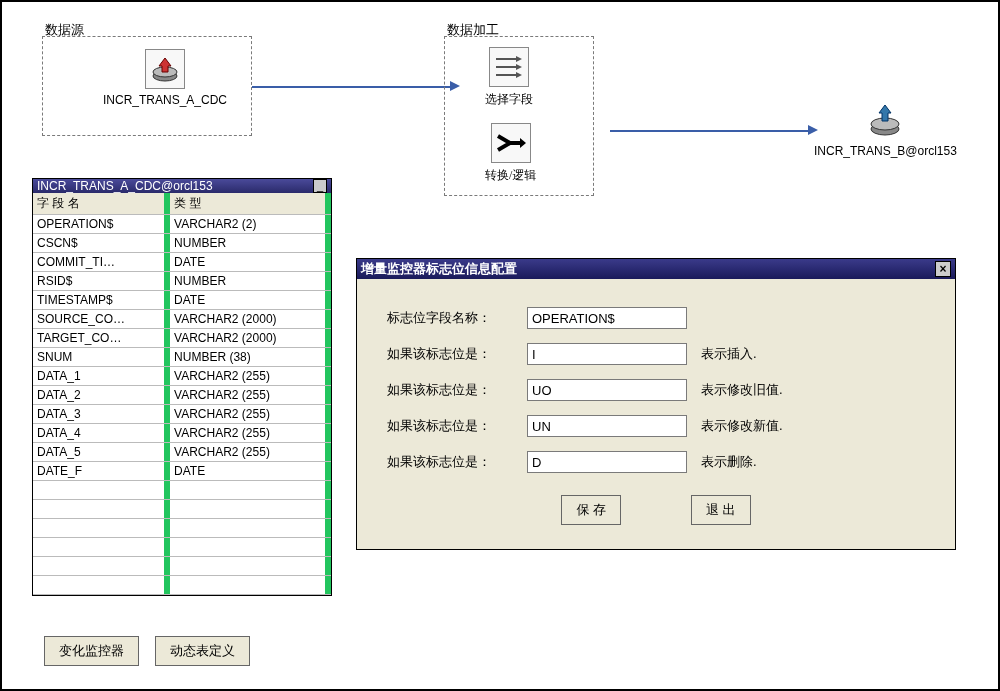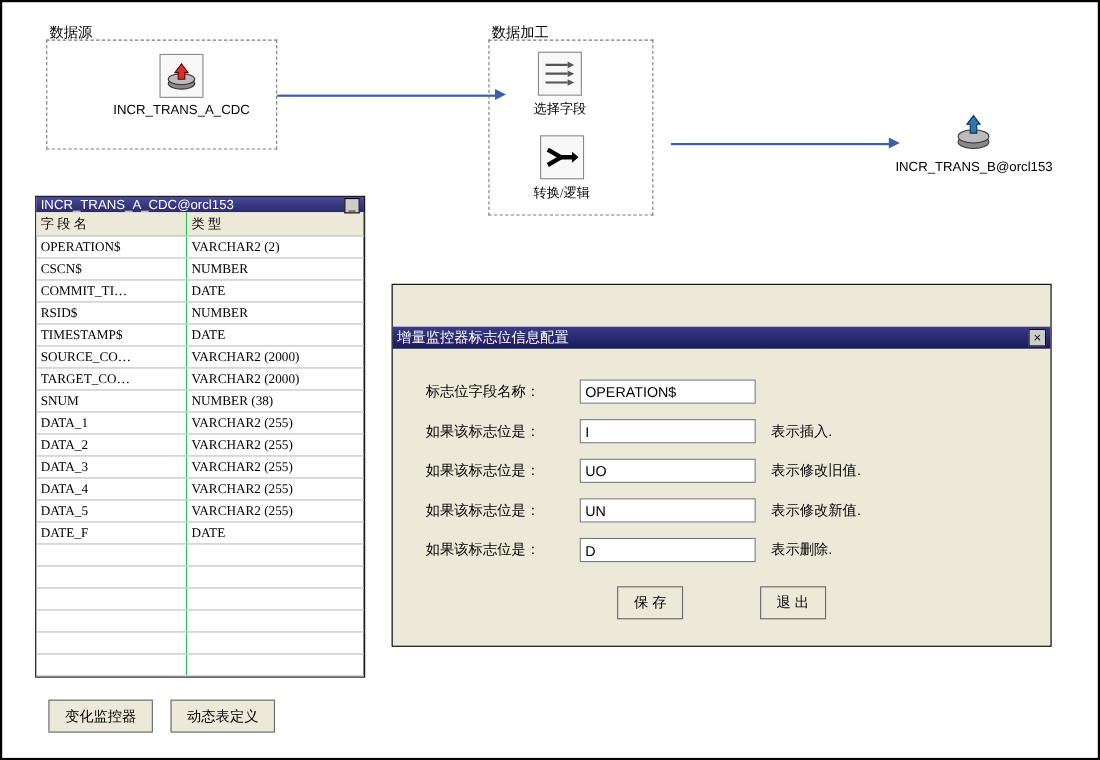--- a/index.html
+++ b/index.html
@@ -96,24 +96,23 @@
     display:flex;
     border-bottom:1px solid #bbb;
   }
   .table-head {
     background:#ece9d8;
     font-weight:normal;
   }
   .th,.td {
     padding:2px 4px;
     font-size:12px;
-    border-right:1px solid #22c55e;
+    border-right:6px solid #22c55e;
     overflow:hidden;
     white-space:nowrap;
-    font-family:Liberation Serif, serif;
   }
   .col-name { width: 46%; }
   .col-type { width: 54%; }
   .schema-body { max-height: 460px; overflow-y:auto; }
 
   
   .bottom-btnbar {
     position:absolute;
     display:flex;
     gap: 16px;
@@ -135,22 +134,21 @@
   .dlg-title {
     background: linear-gradient(#3a3a8a,#1a1a5a);
     color:#fff;
     height:20px;
     line-height:20px;
     padding:0 4px;
     display:flex;
     justify-content:space-between;
     align-items:center;
     font-size:13px;
-    font-weight:normal;
-    margin-top:38px;
+    font-weight:bold;
   }
   .dlg-title .x {
     width:16px;height:16px;
     background:#ccc;border:1px solid #000;
     color:#000;text-align:center;line-height:14px;
     font-family:Arial;font-size:12px;
   }
   .dlg-body { padding: 14px 18px 10px 18px; }
   .form-row { display:flex; align-items:center; margin: 14px 12px; }
   .form-row label { width: 140px; font-size:13px; }

